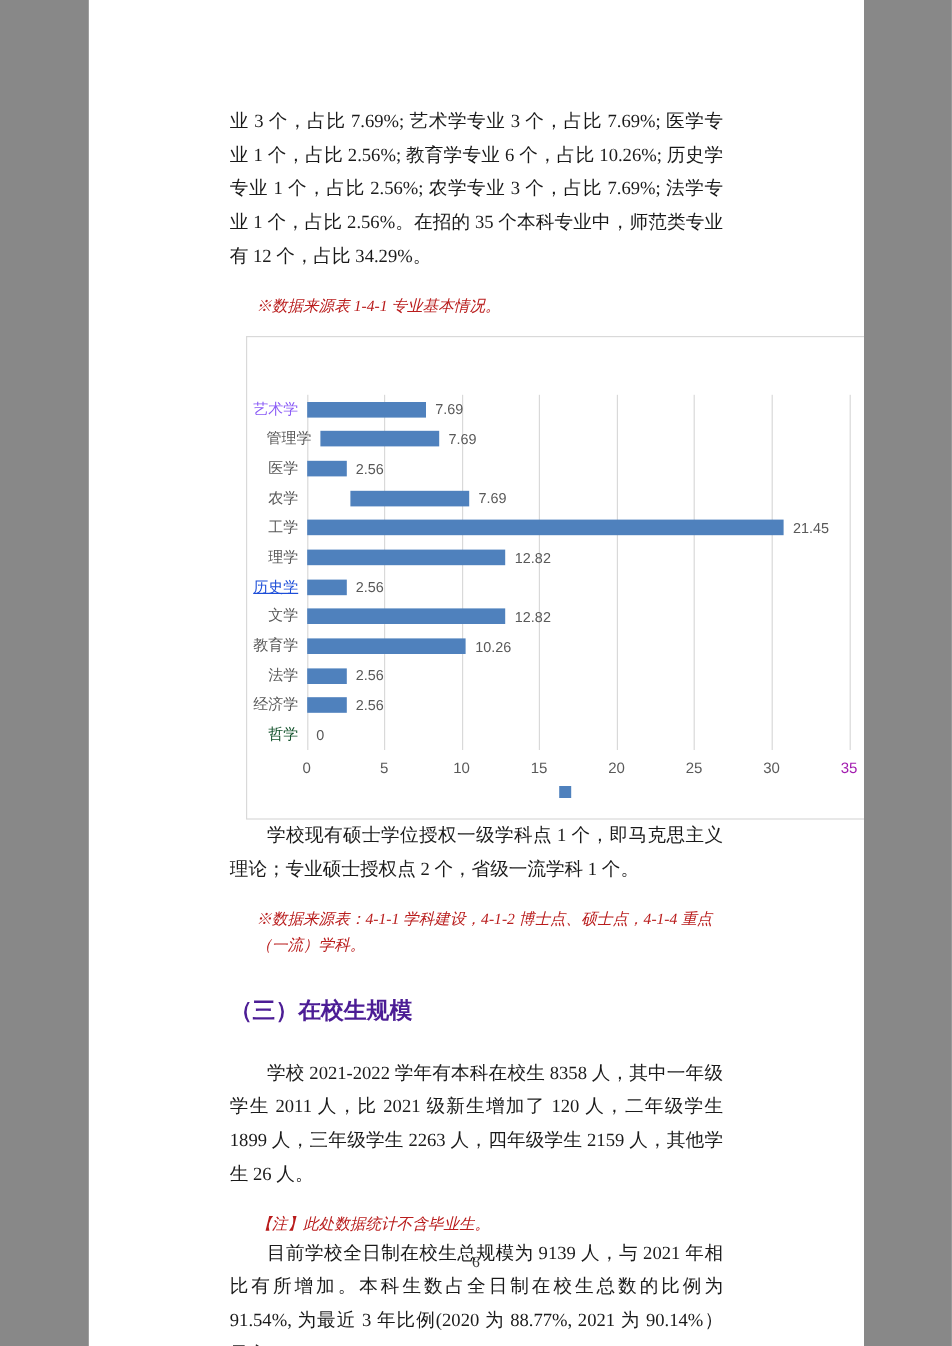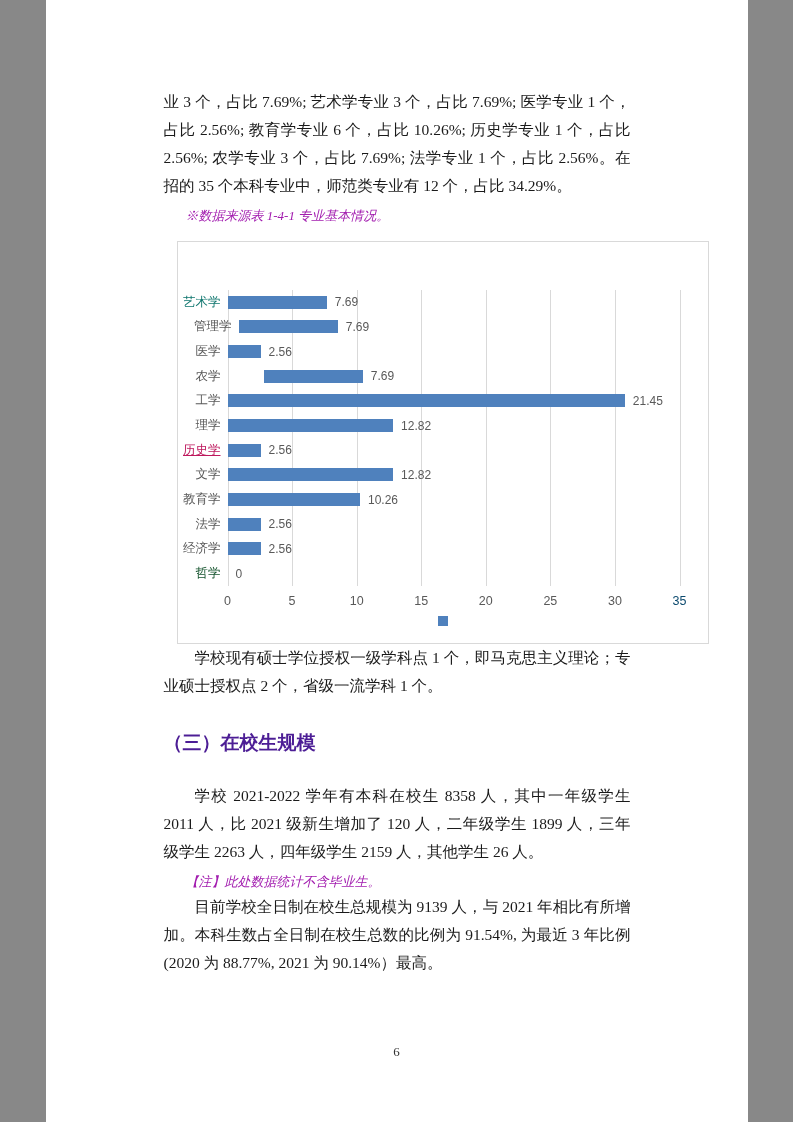--- a/index.html
+++ b/index.html
@@ -1,26 +1,26 @@
 <!DOCTYPE html>
 <html><head>
 <meta charset="utf-8">
 <style>
   html, body { margin:0; padding:0; background:#888; }
   .page {
-    position:relative; width:702px; height:1122px; margin:0 auto;
+    position:relative; width:646px; height:1122px; margin:0 auto;
     background:#ffffff; overflow:hidden;
     font-family:"Liberation Serif","DejaVu Serif",serif; color:#1a1a1a;
   }
   .content { padding:88px 117px 0 118px; }
   .body-text { margin:0; font-size:15.5px; line-height:28px; text-align:justify; text-justify:inter-ideograph; }
   .indent { text-indent:2em; }
   .note {
-    margin:5px 0 0 0; padding-left:22px;
-    font-size:13px; line-height:22px; font-style:italic; color:#a21caf;
+    margin:16px 0 0 0; padding-left:22px;
+    font-size:13px; line-height:22px; font-style:italic; color:#b91c1c;
   }
   
   .chart-box {
     position:relative; width:530px; height:401px; margin:14px 0 0 13px;
     border:1px solid #d9d9d9; background:#fff;
     font-family:"Liberation Sans","DejaVu Sans",sans-serif;
   }
   .plot-area { position:absolute; left:50px; top:48px; width:452px; height:296px; }
   .gridline { position:absolute; top:0; height:100%; width:1px; background:#d9d9d9; }
   .chart-row { position:absolute; left:0; width:100%; display:flex; align-items:center; }
@@ -51,21 +51,21 @@
       <div class="plot-area" id="plot">
           <div class="gridline" style="left: 0%; background: rgb(217, 217, 217);"></div>
           <div class="gridline" style="left: 14.2857%; background: rgb(217, 217, 217);"></div>
           <div class="gridline" style="left: 28.5714%; background: rgb(217, 217, 217);"></div>
           <div class="gridline" style="left: 42.8571%; background: rgb(217, 217, 217);"></div>
           <div class="gridline" style="left: 57.1429%; background: rgb(217, 217, 217);"></div>
           <div class="gridline" style="left: 71.4286%; background: rgb(217, 217, 217);"></div>
           <div class="gridline" style="left: 85.7143%; background: rgb(217, 217, 217);"></div>
           <div class="gridline" style="left: 100%; background: rgb(217, 217, 217);"></div>
           <div class="chart-row" style="top: 0%; height: 8.33333%;">
-            <span class="cat-label" style="color: #0f766e;">艺术学</span>
+            <span class="cat-label" style="color: #8b5cf6;">艺术学</span>
             <div class="bar" style="width: 21.9714%; background: rgb(79, 129, 189);"></div>
             <span class="val-label" style="color: rgb(89, 89, 89);">7.69</span>
           </div>
           <div class="chart-row" style="top: 8.33333%; height: 8.33333%; margin-left: 11px;">
             <span class="cat-label" style="color: rgb(89, 89, 89);">管理学</span>
             <div class="bar" style="width: 21.9714%; background: rgb(79, 129, 189);"></div>
             <span class="val-label" style="color: rgb(89, 89, 89);">7.69</span>
           </div>
           <div class="chart-row" style="top: 16.6667%; height: 8.33333%;">
             <span class="cat-label" style="color: rgb(89, 89, 89);">医学</span>
@@ -81,21 +81,21 @@
             <span class="cat-label" style="color: rgb(89, 89, 89);">工学</span>
             <div class="bar" style="width: 87.9143%; background: rgb(79, 129, 189);"></div>
             <span class="val-label" style="color: rgb(89, 89, 89);">21.45</span>
           </div>
           <div class="chart-row" style="top: 41.6667%; height: 8.33333%;">
             <span class="cat-label" style="color: rgb(89, 89, 89);">理学</span>
             <div class="bar" style="width: 36.6286%; background: rgb(79, 129, 189);"></div>
             <span class="val-label" style="color: rgb(89, 89, 89);">12.82</span>
           </div>
           <div class="chart-row" style="top: 50%; height: 8.33333%;">
-            <span class="cat-label" style="color: #be185d; text-decoration: underline;">历史学</span>
+            <span class="cat-label" style="color: #1d4ed8; text-decoration: underline;">历史学</span>
             <div class="bar" style="width: 7.31429%; background: rgb(79, 129, 189);"></div>
             <span class="val-label" style="color: rgb(89, 89, 89);">2.56</span>
           </div>
           <div class="chart-row" style="top: 58.3333%; height: 8.33333%;">
             <span class="cat-label" style="color: rgb(89, 89, 89);">文学</span>
             <div class="bar" style="width: 36.6286%; background: rgb(79, 129, 189);"></div>
             <span class="val-label" style="color: rgb(89, 89, 89);">12.82</span>
           </div>
           <div class="chart-row" style="top: 66.6667%; height: 8.33333%;">
             <span class="cat-label" style="color: rgb(89, 89, 89);">教育学</span>
@@ -119,28 +119,29 @@
           </div>
         </div>
       <div class="x-axis" id="xaxis">
           <span class="tick" style="left: 0%; color: rgb(89, 89, 89);">0</span>
           <span class="tick" style="left: 14.2857%; color: rgb(89, 89, 89);">5</span>
           <span class="tick" style="left: 28.5714%; color: rgb(89, 89, 89);">10</span>
           <span class="tick" style="left: 42.8571%; color: rgb(89, 89, 89);">15</span>
           <span class="tick" style="left: 57.1429%; color: rgb(89, 89, 89);">20</span>
           <span class="tick" style="left: 71.4286%; color: rgb(89, 89, 89);">25</span>
           <span class="tick" style="left: 85.7143%; color: rgb(89, 89, 89);">30</span>
-          <span class="tick" style="left: 100%; color: #0c4a6e;">35</span>
+          <span class="tick" style="left: 100%; color: #a21caf;">35</span>
         </div>
       <div class="legend-marker" id="legend-marker" style="background: rgb(79, 129, 189);"></div>
     </div>
 
 
     <p class="body-text indent">学校现有硕士学位授权一级学科点 1 个，即马克思主义理论；专业硕士授权点 2 个，省级一流学科 1 个。</p>
 
+    <p class="note">※数据来源表：4-1-1 学科建设，4-1-2 博士点、硕士点，4-1-4 重点（一流）学科。</p>
 
     <h2 class="section-heading">（三）在校生规模</h2>
 
     <p class="body-text indent">学校 2021-2022 学年有本科在校生 8358 人，其中一年级学生 2011 人，比 2021 级新生增加了 120 人，二年级学生 1899 人，三年级学生 2263 人，四年级学生 2159 人，其他学生 26 人。</p>
 
     <p class="note">【注】此处数据统计不含毕业生。</p>
 
     <p class="body-text indent">目前学校全日制在校生总规模为 9139 人，与 2021 年相比有所增加。本科生数占全日制在校生总数的比例为 91.54%, 为最近 3 年比例(2020 为 88.77%, 2021 为 90.14%）最高。</p>
 
   </div>

